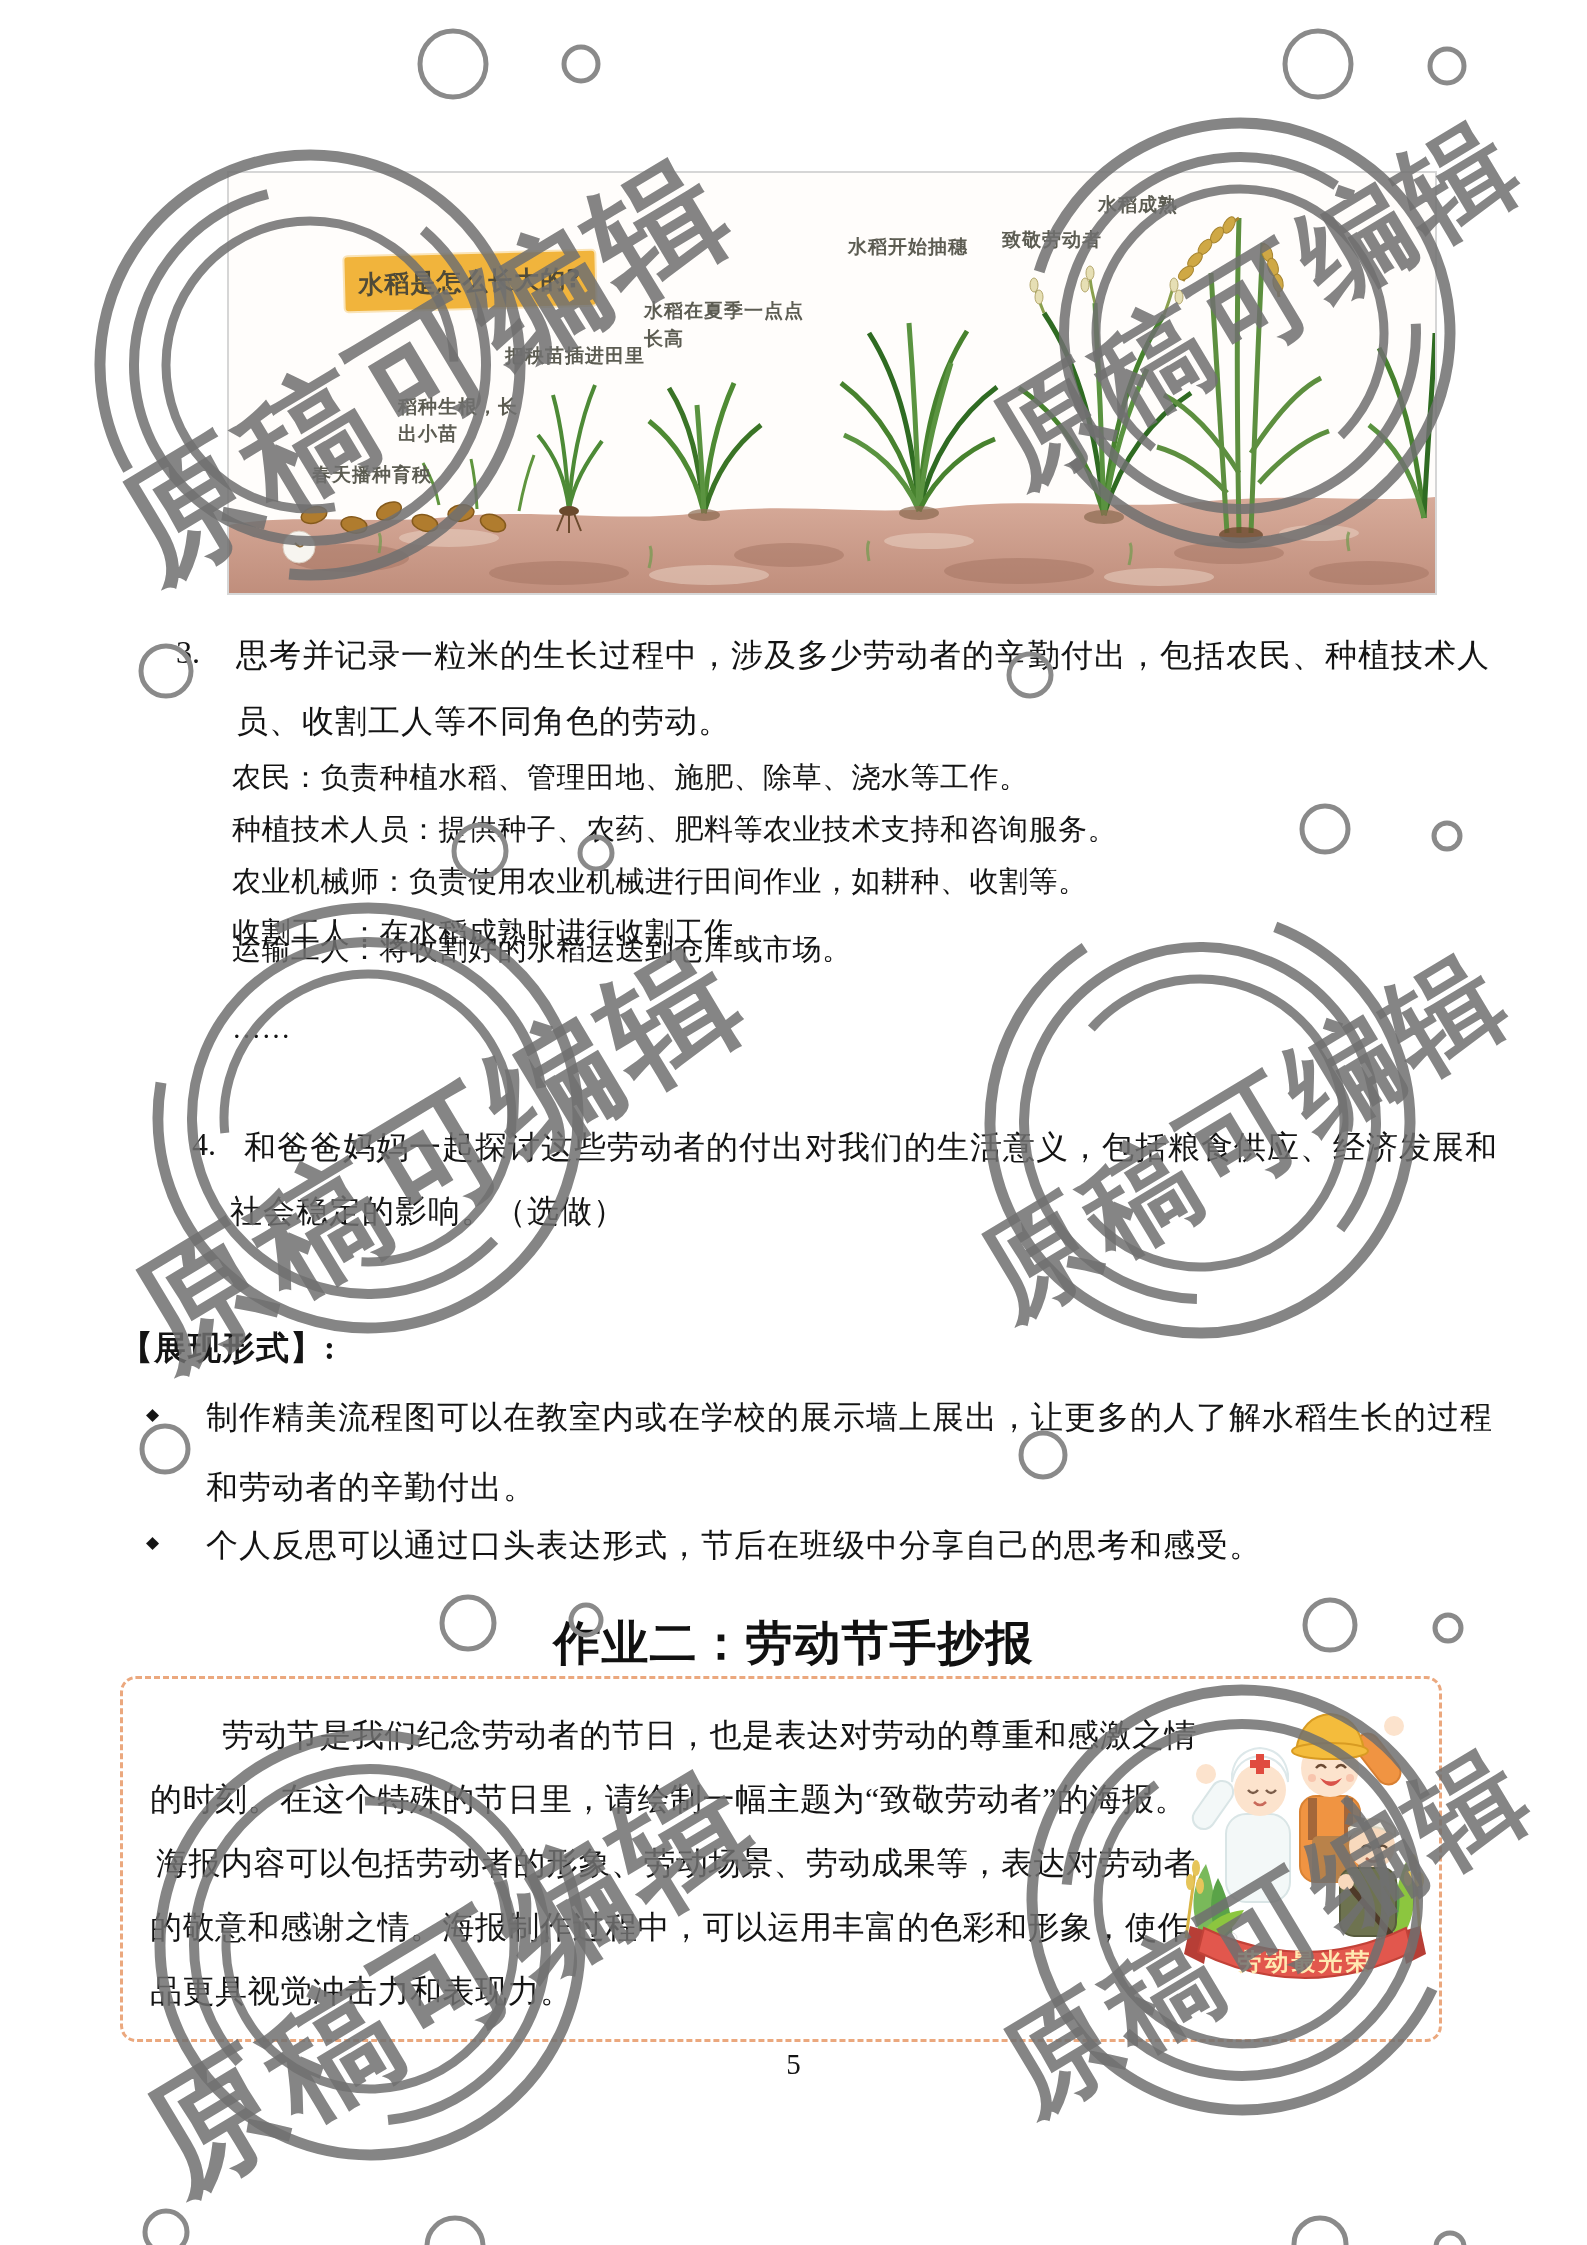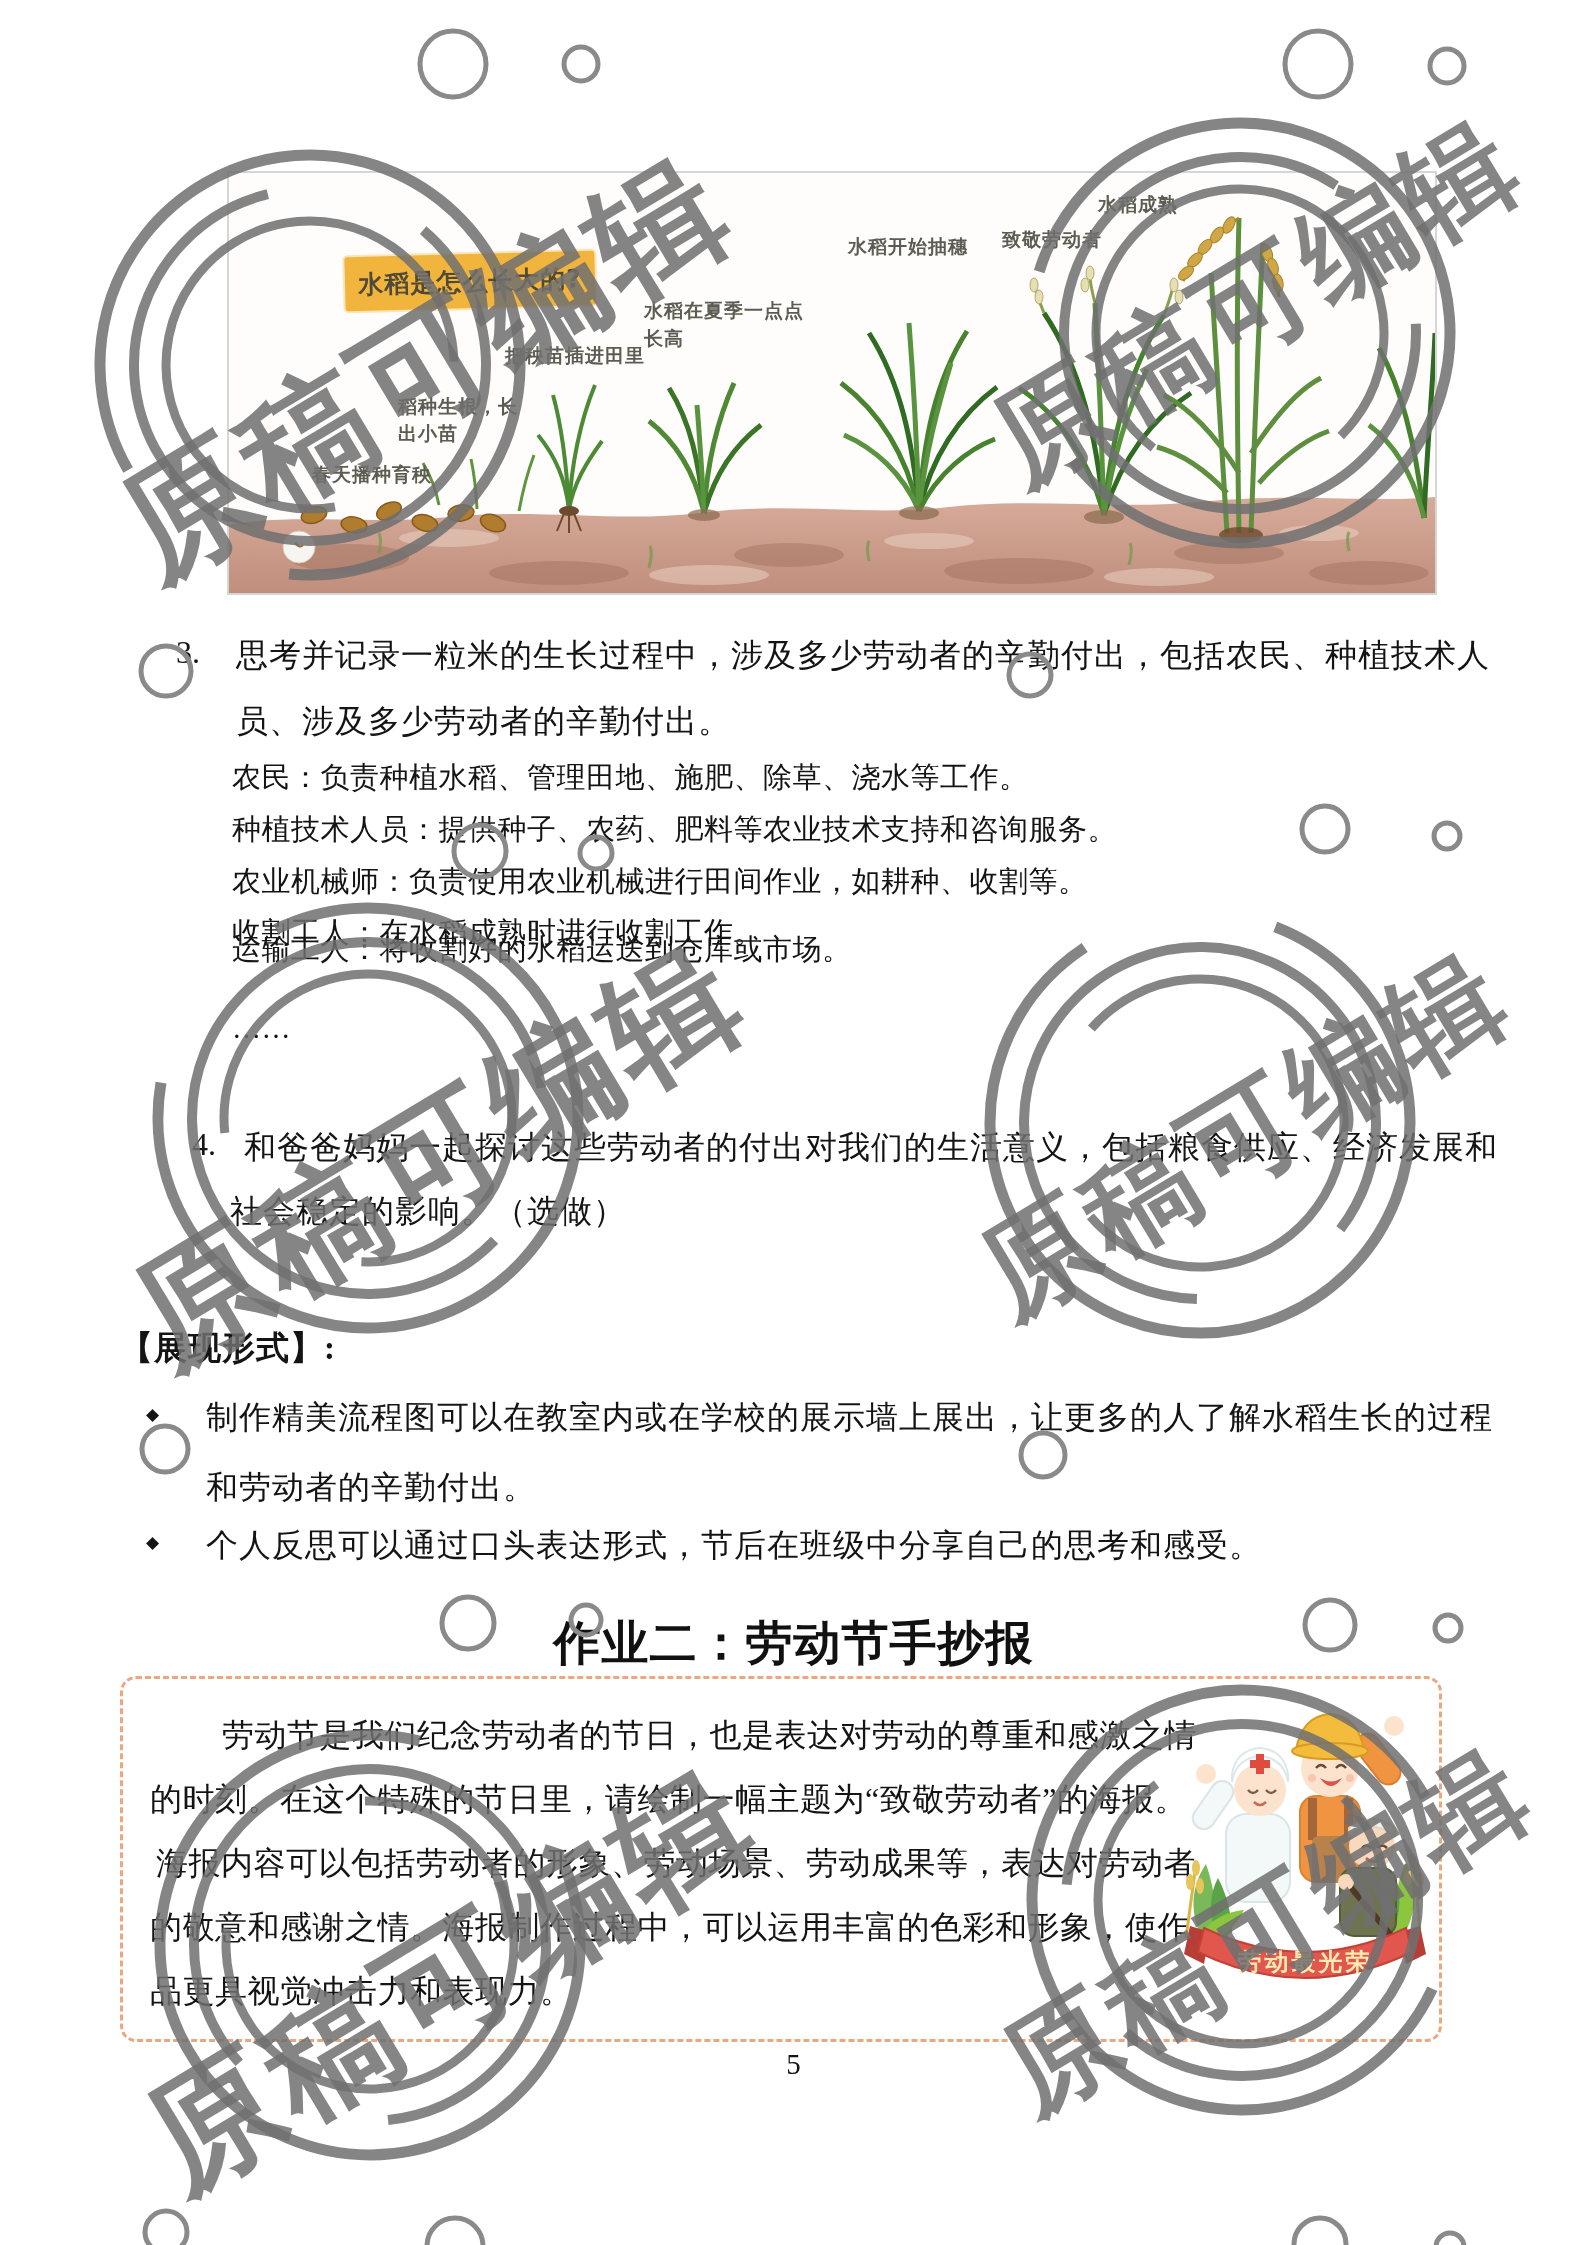--- a/index.html
+++ b/index.html
@@ -184,21 +184,21 @@
   <div class="ill-label abs" style="left:398px;top:421px;">出小苗</div>
   <div class="ill-label abs" style="left:505px;top:343px;">把秧苗插进田里</div>
   <div class="ill-label abs" style="left:644px;top:298px;">水稻在夏季一点点</div>
   <div class="ill-label abs" style="left:644px;top:326px;">长高</div>
   <div class="ill-label abs" style="left:848px;top:234px;">水稻开始抽穗</div>
   <div class="ill-label abs" style="left:1002px;top:227px;">致敬劳动者</div>
   <div class="ill-label abs" style="left:1098px;top:192px;">水稻成熟</div>
 
   <div class="abs num" style="left:176px;top:634px;">3.</div>
   <div class="abs body-line" style="left:236px;top:634px;">思考并记录一粒米的生长过程中，涉及多少劳动者的辛勤付出，包括农民、种植技术人</div>
-  <div class="abs body-line" style="left:236px;top:700px;">员、涉及多少劳动者的辛勤付出。</div>
+  <div class="abs body-line" style="left:236px;top:700px;">员、收割工人等不同角色的劳动。</div>
 
   <div class="abs role-line" style="left:232px;top:758px;">农民：负责种植水稻、管理田地、施肥、除草、浇水等工作。</div>
   <div class="abs role-line" style="left:232px;top:810px;">种植技术人员：提供种子、农药、肥料等农业技术支持和咨询服务。</div>
   <div class="abs role-line" style="left:232px;top:862px;">农业机械师：负责使用农业机械进行田间作业，如耕种、收割等。</div>
   <div class="abs role-line" style="left:232px;top:884px;margin-top:29px;">收割工人：在水稻成熟时进行收割工作。</div>
   <div class="abs role-line" style="left:232px;top:930px;">运输工人：将收割好的水稻运送到仓库或市场。</div>
   <div class="abs role-line" style="left:232px;top:1012px;">……</div>
 
   <div class="abs num" style="left:192px;top:1126px;">4.</div>
   <div class="abs body-line" style="left:244px;top:1126px;">和爸爸妈妈一起探讨这些劳动者的付出对我们的生活意义，包括粮食供应、经济发展和</div>

